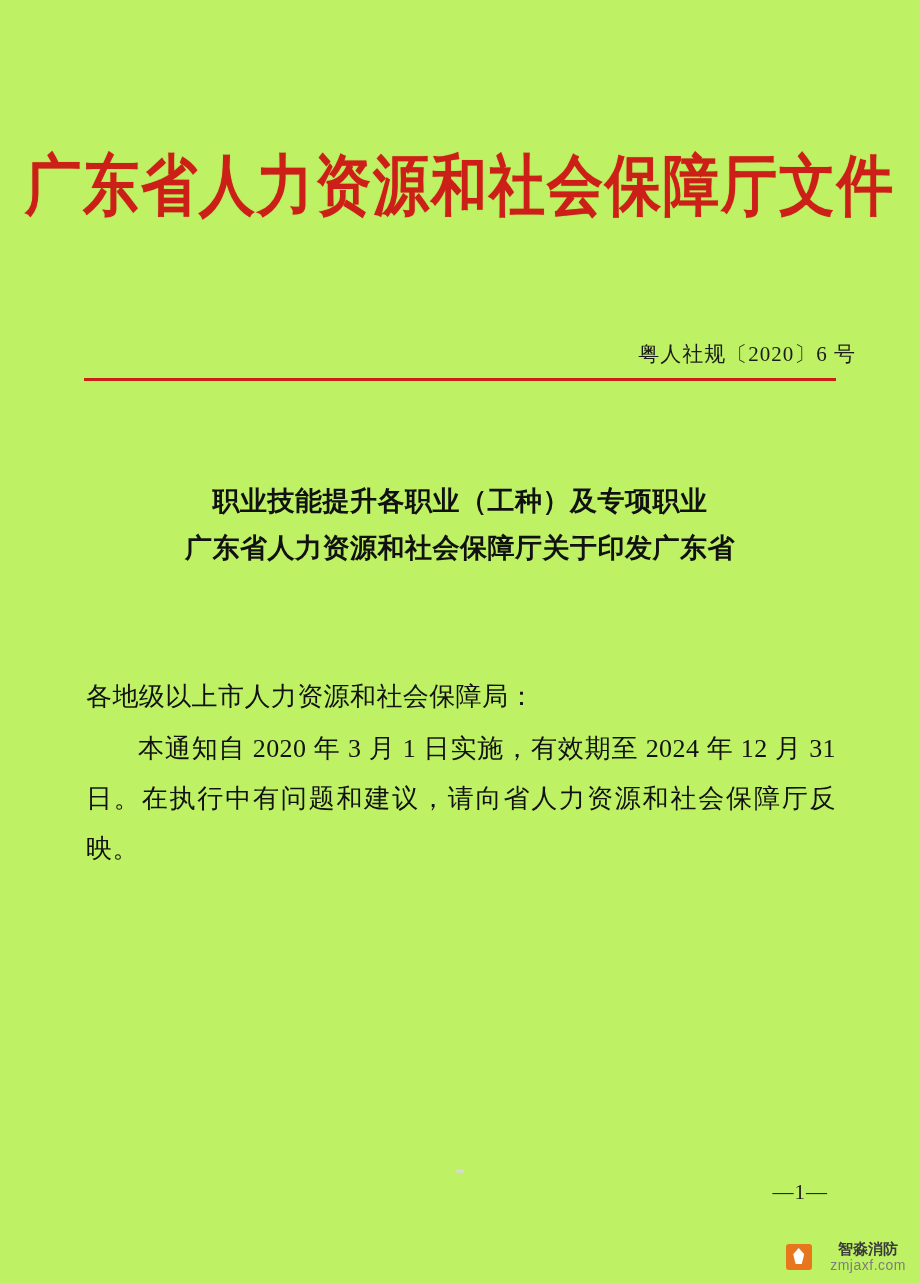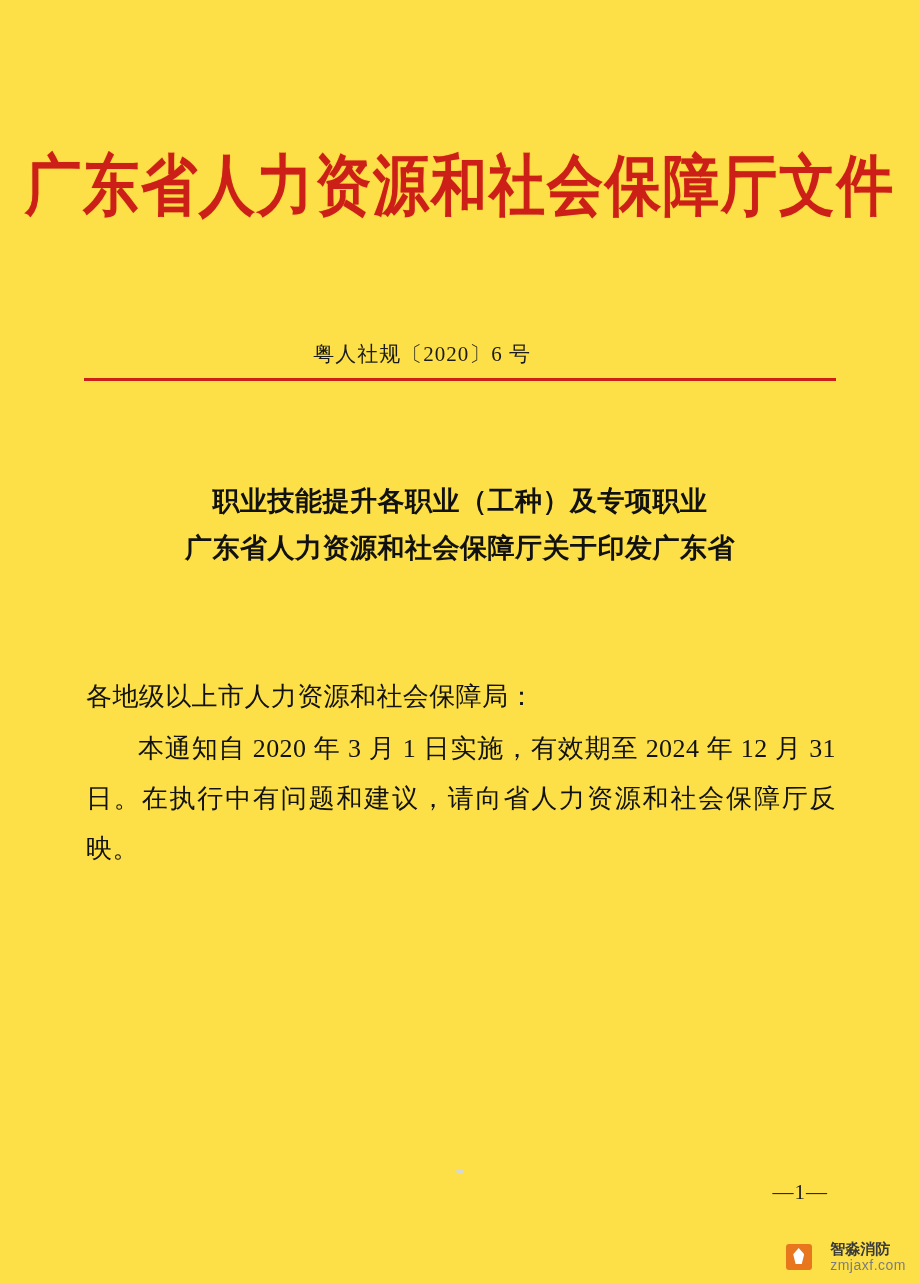--- a/index.html
+++ b/index.html
@@ -14,21 +14,21 @@
     position: relative;
     overflow: hidden;
   }
 
   .page {
     position: absolute;
     left: 0;
     top: 0;
     width: 920px;
     height: 1283px;
-    background: #fde047;
+    background: #bef264;
   }
 
   
   .masthead {
     position: absolute;
     top: 150px;
     left: 0;
     width: 920px;
     text-align: center;
   }
@@ -42,23 +42,23 @@
     white-space: nowrap;
     transform: scaleY(1.18);
     transform-origin: center top;
     text-shadow: 0 0 1px rgba(204,31,23,0.45);
   }
 
   
   .docnum {
     position: absolute;
     top: 340px;
-    left: 0;
+    left: 12px;
     width: 844px;
-    text-align: center;
+    text-align: right;
     font-size: 21px;
     color: #1b1b1b;
     letter-spacing: 1px;
   }
 
   
   .red-rule {
     position: absolute;
     top: 378px;
     left: 84px;
@@ -127,20 +127,21 @@
   }
 
   
   .watermark {
     position: absolute;
     right: 14px;
     bottom: 10px;
     display: flex;
     align-items: center;
     gap: 18px;
+    text-align: center;
   }
   .wm-logo {
     width: 26px;
     height: 26px;
     background: #e8761c;
     border-radius: 3px;
     position: relative;
     flex: 0 0 auto;
   }
   .wm-logo::before {

